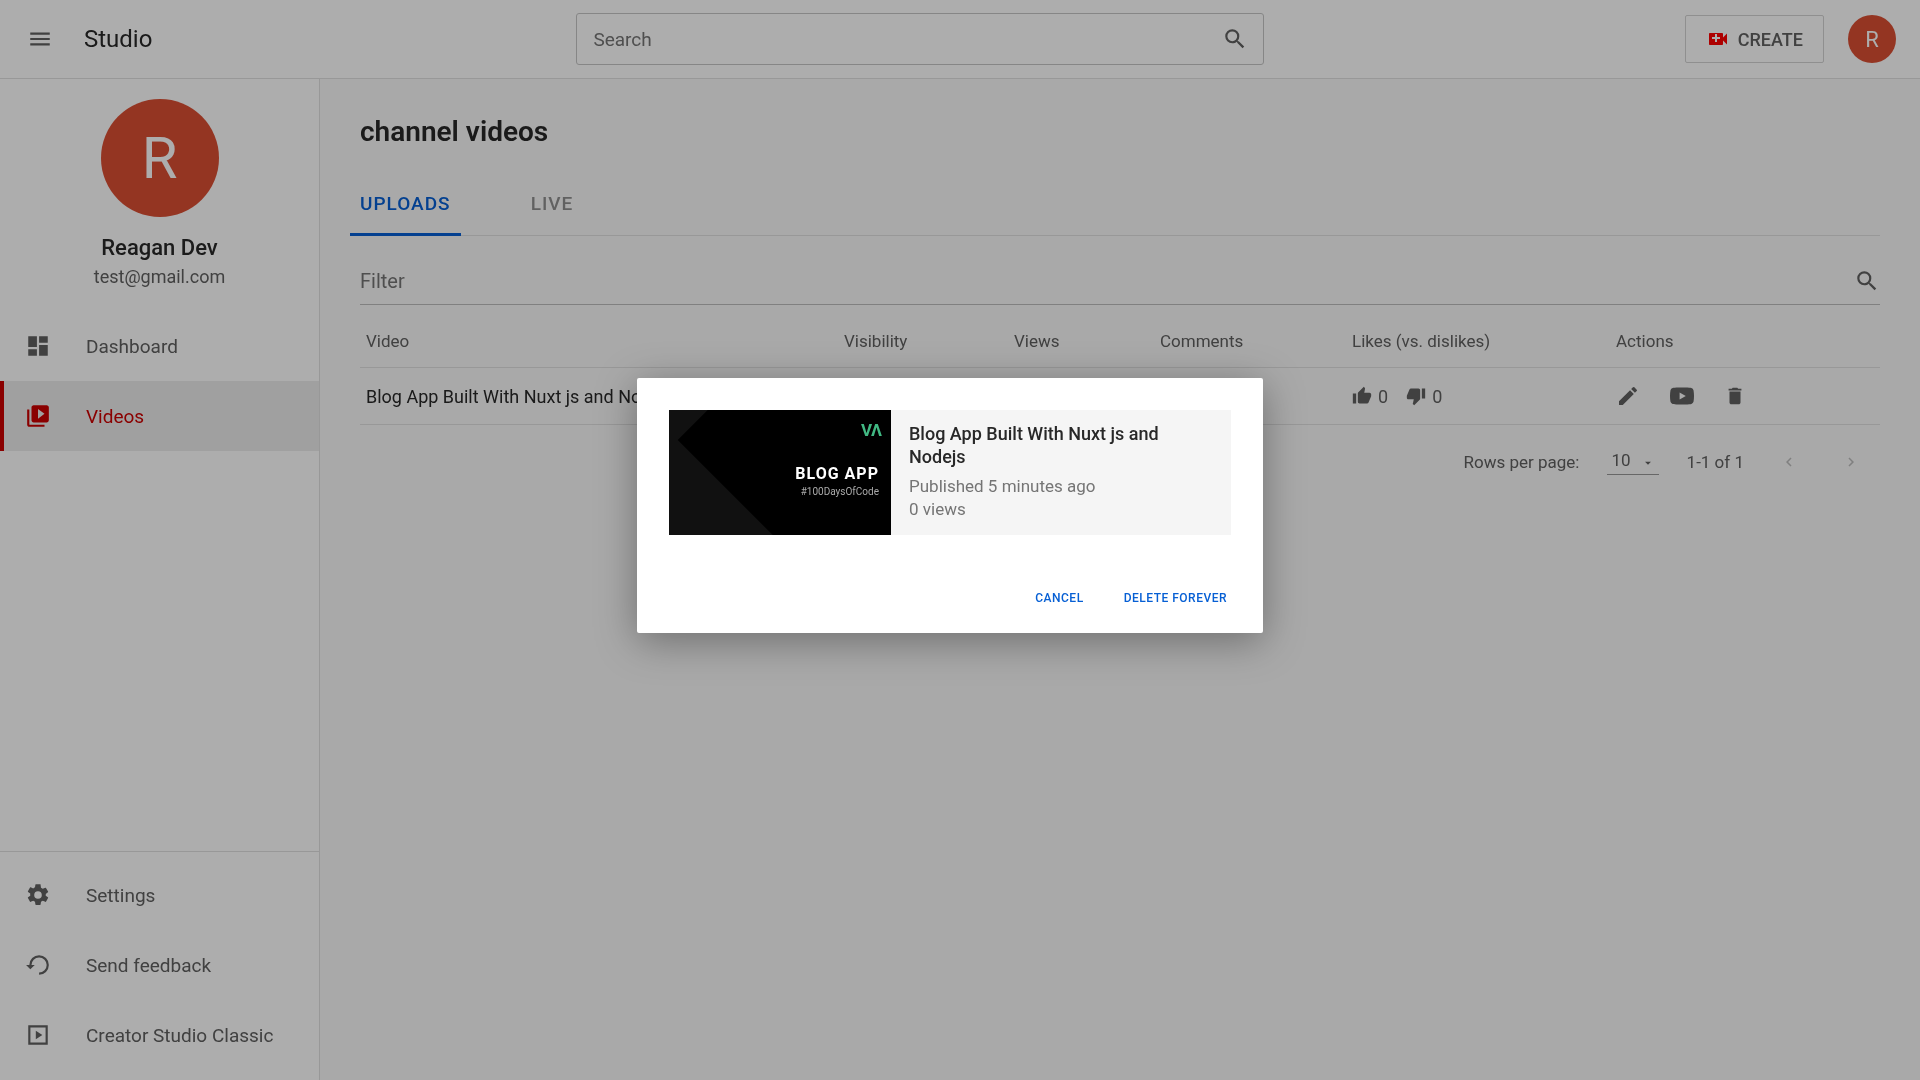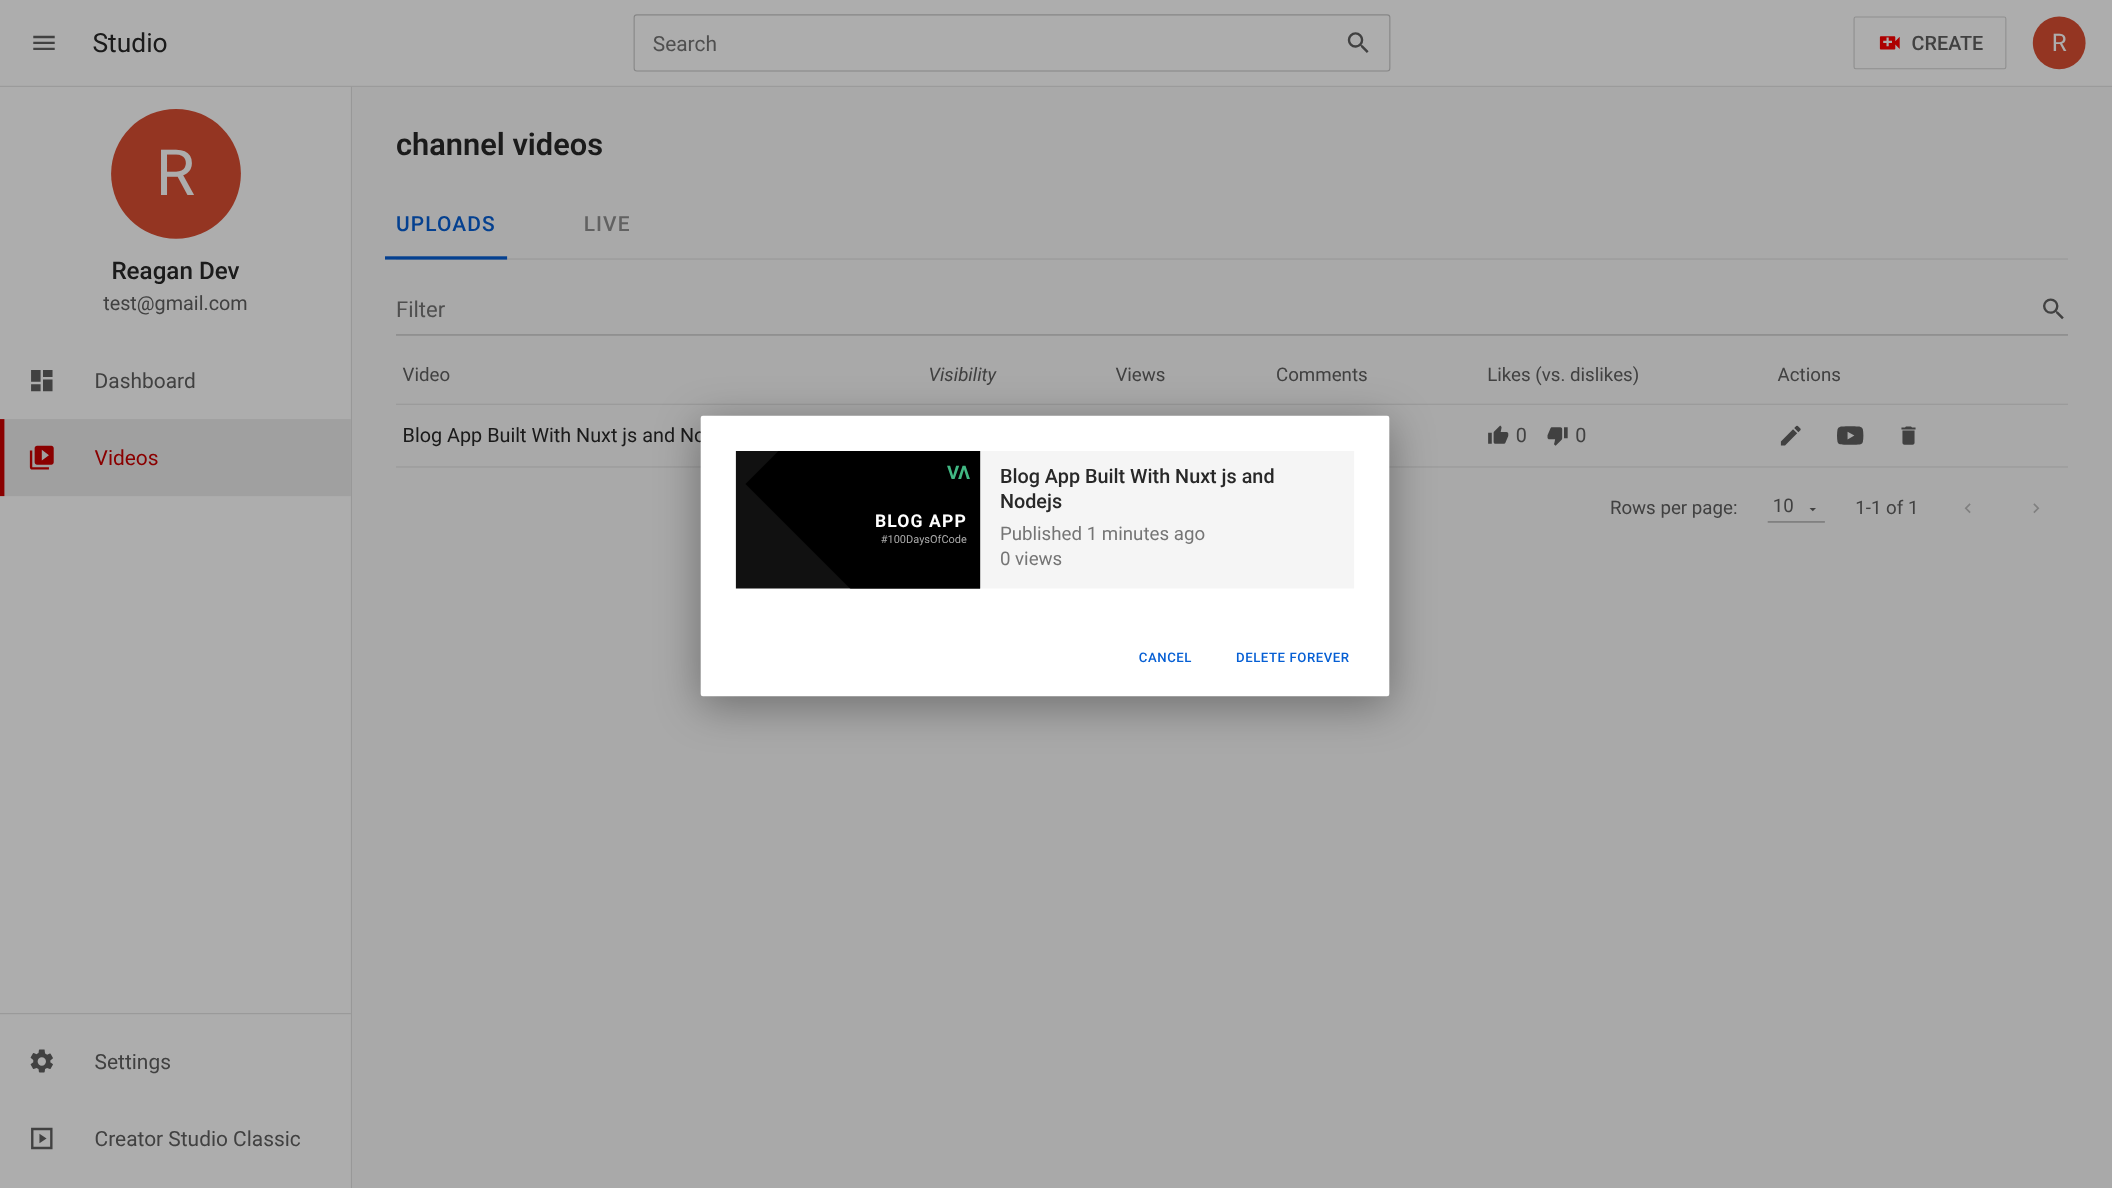--- a/index.html
+++ b/index.html
@@ -31,21 +31,21 @@
 .page-title { font-size: 28px; font-weight: 600; color: #282828; margin-bottom: 32px; }
 .tabs { display: flex; gap: 80px; border-bottom: 1px solid #e0e0e0; margin-bottom: 32px; }
 .tab { padding: 12px 0 20px; font-size: 19px; font-weight: 500; color: #909090; letter-spacing: 1px; cursor: pointer; position: relative; }
 .tab.active { color: #065fd4; }
 .tab.active::after { content: ""; position: absolute; left: -10px; right: -10px; bottom: -1px; height: 3px; background: #065fd4; }
 .filter-row { display: flex; align-items: center; border-bottom: 1px solid #bdbdbd; padding-bottom: 10px; margin-bottom: 26px; }
 .filter-input { flex: 1; border: none; outline: none; background: transparent; font-size: 20px; color: #888; }
 .filter-search-icon { color: #606060; }
 .col-headers { display: flex; font-size: 17px; color: #606060; padding: 0 6px 16px; }
 .col-video { flex: 0 0 478px; }
-.col-visibility { flex: 0 0 170px; font-style: italic; }
+.col-visibility { flex: 0 0 170px; }
 .col-views { flex: 0 0 146px; }
 .col-comments { flex: 0 0 192px; }
 .col-likes { flex: 0 0 264px; }
 .col-actions { flex: 1; }
 .video-row { display: flex; align-items: center; border-top: 1px solid #e0e0e0; border-bottom: 1px solid #e0e0e0; padding: 16px 6px; font-size: 18px; color: #282828; }
 .row-title { flex: 0 0 478px; }
 .likes-cell { display: flex; align-items: center; gap: 18px; flex: 0 0 264px; color: #606060; }
 .like-pair { display: flex; align-items: center; gap: 6px; }
 .actions-cell { flex: 1; display: flex; gap: 28px; color: #606060; }
 .action-icon { cursor: pointer; }
@@ -133,20 +133,28 @@
     </li>
   </ul>
   <div class="nav-bottom">
     <div class="nav-item">
       <span class="nav-icon">
         <svg width="26" height="26" viewBox="0 0 24 24">
             <path fill="#606060" d="M19.14 12.94a7.07 7.07 0 000-1.88l2.03-1.58a.5.5 0 00.12-.64l-1.92-3.32a.5.5 0 00-.6-.22l-2.39.96a7.03 7.03 0 00-1.62-.94l-.36-2.54A.5.5 0 0013.9 2h-3.8a.5.5 0 00-.5.42l-.36 2.54c-.58.24-1.12.56-1.62.94l-2.39-.96a.5.5 0 00-.6.22L2.71 8.48a.5.5 0 00.12.64l2.03 1.58a7.07 7.07 0 000 1.88l-2.03 1.58a.5.5 0 00-.12.64l1.92 3.32c.13.22.39.31.6.22l2.39-.96c.5.38 1.04.7 1.62.94l.36 2.54c.4.24.25.42.5.42h3.8c.25 0 .46-.18.5-.42l.36-2.54c.58-.24 1.12-.56 1.62-.94l2.39.96c.21.09.47 0 .6-.22l1.92-3.32a.5.5 0 00-.12-.64l-2.03-1.58zM12 15.5A3.5 3.5 0 1115.5 12 3.5 3.5 0 0112 15.5z"></path>
           </svg>
       </span>
       <span>Settings</span>
+    </div>
+    <div class="nav-item">
+      <span class="nav-icon">
+        <svg width="26" height="26" viewBox="0 0 24 24">
+            <path fill="#606060" d="M13 3a9 9 0 00-9 9H1l3.89 3.89.07.14L9 12H6a7 7 0 117 7v2a9 9 0 000-18z"></path>
+          </svg>
+      </span>
+      <span>Send feedback</span>
     </div>
     <div class="nav-item">
       <span class="nav-icon">
         <svg width="26" height="26" viewBox="0 0 24 24">
             <path fill="none" stroke="#606060" stroke-width="2" d="M4 4h16v16H4z"></path>
             <path fill="#606060" d="M10 8l6 4-6 4z"></path>
           </svg>
       </span>
       <span>Creator Studio Classic</span>
     </div>
@@ -245,21 +253,21 @@
   <div class="video-card">
     <div class="video-thumb">
       <div class="thumb-diag"></div>
       <div class="thumb-badge">VΛ</div>
       <div class="thumb-text1">BLOG APP</div>
       <div class="thumb-text2">#100DaysOfCode</div>
     </div>
     <div class="video-info">
       <div class="video-info-title">Blog App Built With Nuxt js and Nodejs</div>
       <div class="video-info-meta">
-        <div>Published 1 minutes ago</div>
+        <div>Published 5 minutes ago</div>
         <div>0 views</div>
       </div>
     </div>
   </div>
   <div class="dialog-actions">
     <button class="dlg-btn btn-cancel">CANCEL</button>
     <button class="dlg-btn btn-delete">DELETE FOREVER</button>
   </div>
 </div>
 

